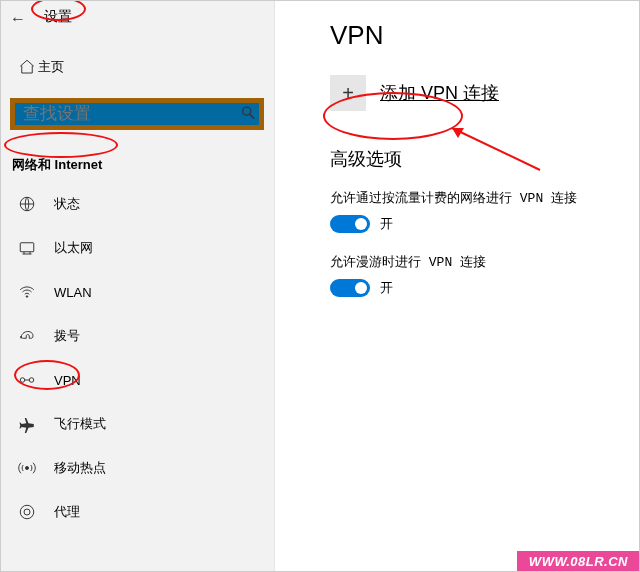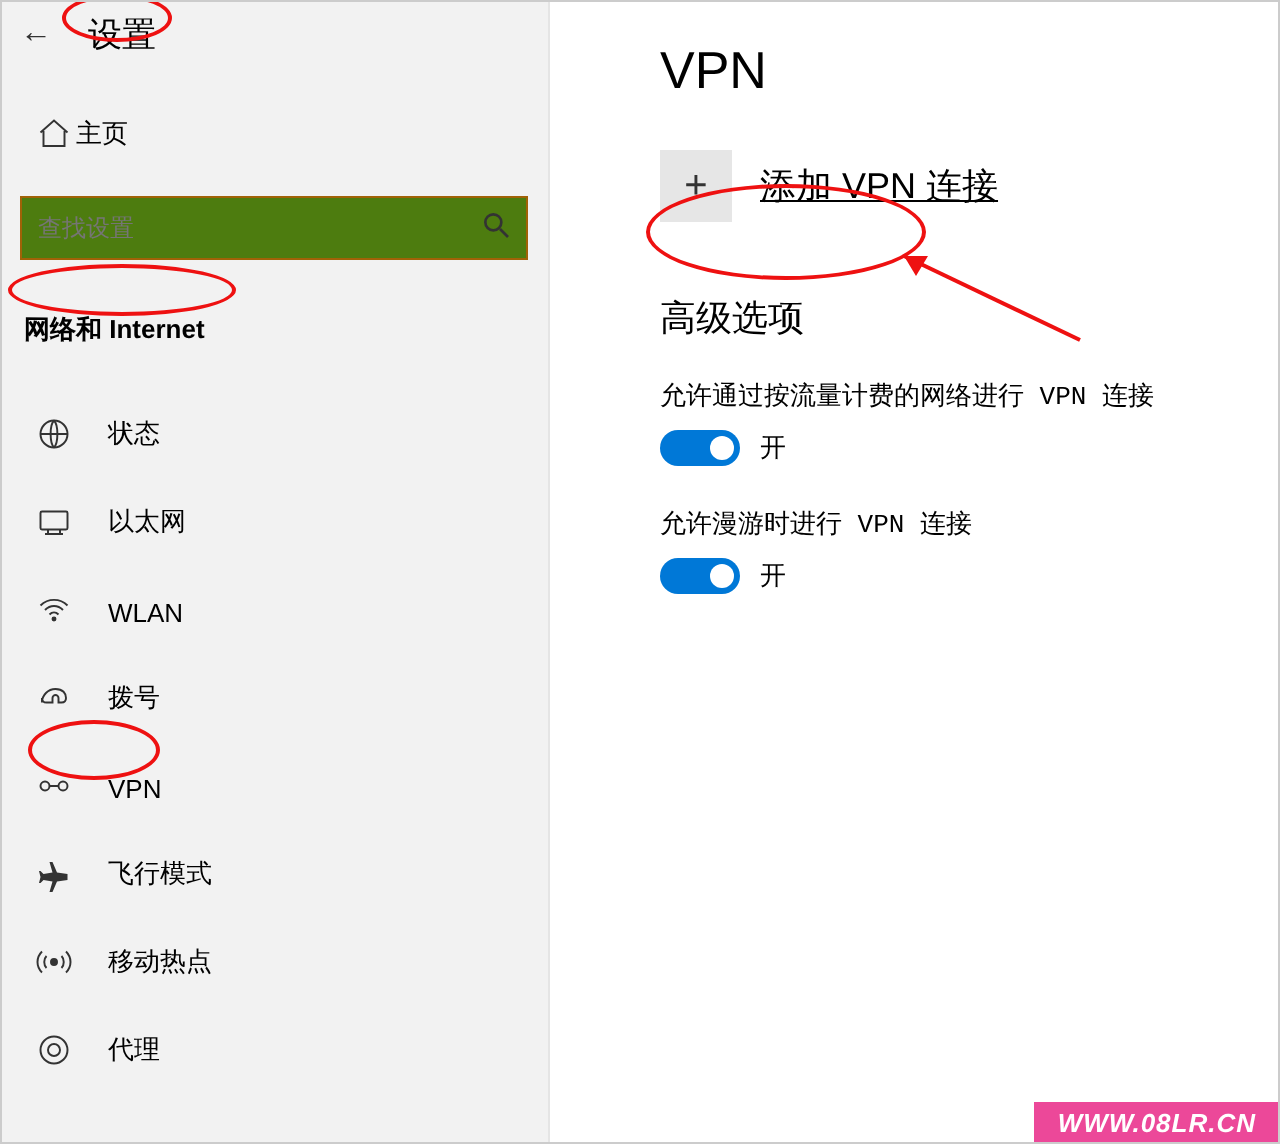--- a/index.html
+++ b/index.html
@@ -22,60 +22,60 @@
     border-right: 1px solid #e5e5e5;
   }
   .topbar {
     display: flex;
     align-items: center;
     height: 34px;
     padding: 0 10px;
     gap: 18px;
   }
   .back-icon { font-size: 16px; color: #333; }
-  .title { font-size: 17px; font-weight: 400; }
+  .title { font-size: 14px; font-weight: 400; }
   .home-row {
     display: flex;
     align-items: center;
     height: 42px;
     padding: 0 18px;
     gap: 2px;
     margin-top: 12px;
   }
   .home-row .lbl { font-size: 13px; }
   .search-wrap {
     margin: 10px 10px 0 10px;
     position: relative;
   }
   .search-input {
     width: 100%;
     height: 32px;
-    border: 1px solid #a16207;
-    background: #4d7c0f;
+    border: 5px solid #a16207;
+    background: #0369a1;
     padding: 0 34px 0 8px;
-    font-size: 12px;
+    font-size: 17px;
     font-family: inherit;
     outline: none;
   }
   .search-icon {
     position: absolute;
     right: 8px;
     top: 50%;
     transform: translateY(-50%);
     color: #333;
   }
   .section-hdr {
     margin: 26px 0 6px 12px;
     font-size: 13px;
     font-weight: 600;
   }
   .nav { margin-top: 8px; }
   .nav-item {
     display: flex;
-    align-items: flex-end;
+    align-items: center;
     height: 44px;
     padding: 0 18px;
     gap: 18px;
     cursor: default;
   }
   .nav-item .lbl { font-size: 13px; }
   .icon { display: inline-flex; width: 18px; height: 18px; align-items: center; justify-content: center; }
   .icon svg { width: 18px; height: 18px; stroke: #333; fill: none; stroke-width: 1.3; }
   .main {
     position: absolute;

